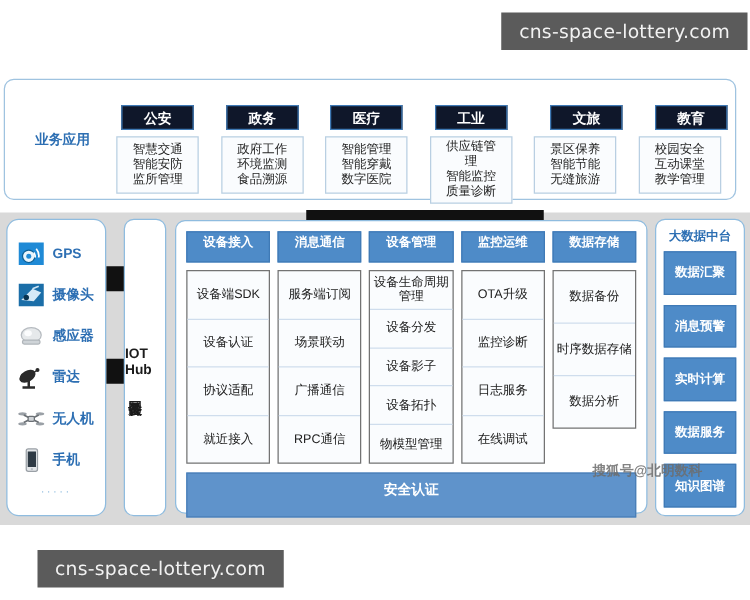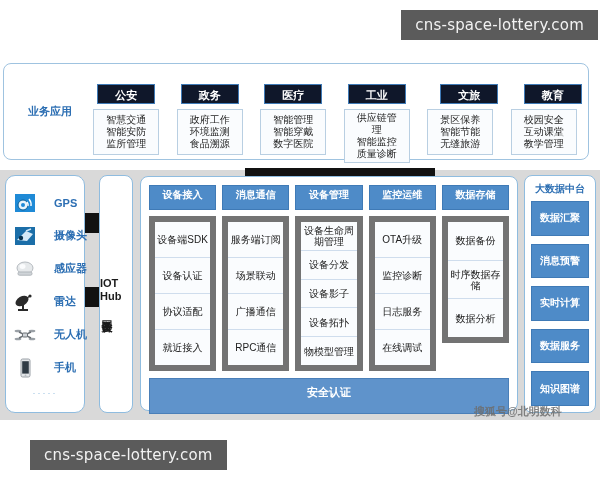--- a/index.html
+++ b/index.html
@@ -60,21 +60,21 @@
   }
   .artifact{position:absolute;background:#111;}
 
   
   .dev-panel{
     position:absolute;left:5px;top:175px;width:80px;height:238px;
     background:#fff;border:1px solid #8fbcdf;border-radius:10px;
     box-sizing:border-box;padding:10px 0 6px 0;
   }
   .dev-row{
-    display:flex;align-items:center;height:33px;padding-left:8px;gap:18px;
+    display:flex;align-items:center;height:33px;padding-left:8px;gap:6px;
   }
   .dev-ico{width:22px;height:20px;flex:none;position:relative;}
   .dev-name{
     font-size:11px;color:#2d6fb3;font-weight:bold;white-space:nowrap;
   }
   .dots{
     text-align:center;color:#8fbcdf;font-size:9px;letter-spacing:2px;
     margin-top:4px;
   }
 
@@ -98,21 +98,21 @@
     box-sizing:border-box;padding:8px 8px 6px 8px;
   }
   .plat-cols{display:flex;gap:6px;height:186px;}
   .plat-col{flex:1;display:flex;flex-direction:column;}
   .plat-head{
     height:25px;line-height:18px;text-align:center;
     background:#4e8bc8;color:#fff;font-size:10px;font-weight:bold;
     border:1px solid #3f7ab6;box-sizing:border-box;
   }
   .plat-body{
-    margin-top:6px;flex:1;border:6px solid #737373;box-sizing:border-box;
+    margin-top:6px;flex:1;border:1px solid #737373;box-sizing:border-box;
     background:#fafcfe;display:flex;flex-direction:column;
   }
   .plat-item{
     flex:1;border-bottom:1px solid #cfdded;box-sizing:border-box;
     display:flex;align-items:center;justify-content:center;text-align:center;
     font-size:10px;color:#202020;line-height:11px;padding:0 2px;
   }
   .plat-item:last-child{border-bottom:none;}
   .plat-body.short{flex:none;}
   .sec-bar{
@@ -135,21 +135,21 @@
   .bd-item{
     flex:1;margin-bottom:8px;background:#4e8bc8;color:#fff;
     font-size:10px;font-weight:bold;
     display:flex;align-items:center;justify-content:center;
     border:1px solid #3f7ab6;box-sizing:border-box;white-space:nowrap;
   }
   .bd-item:last-child{margin-bottom:0;}
 
   
   .src-wm{
-    position:absolute;left:474px;top:404px;
+    position:absolute;left:474px;top:369px;
     font-size:11px;color:#6d6d6d;white-space:nowrap;
     font-weight:bold;opacity:.85;
   }
 </style>
 </head>
 <body>
 
 <div class="stage">
 
   <div class="mid-bg"></div>

